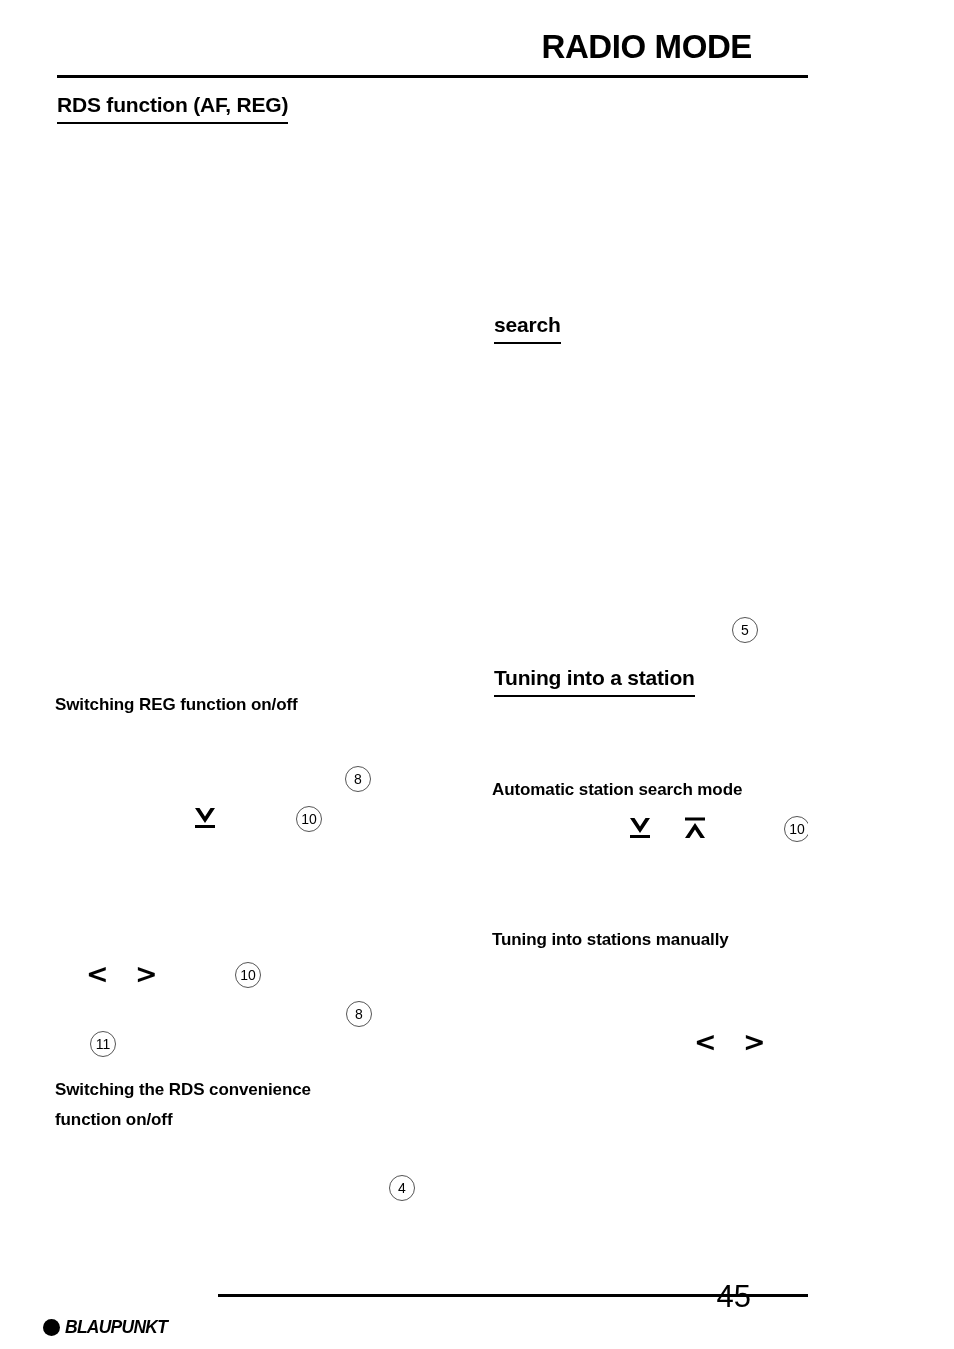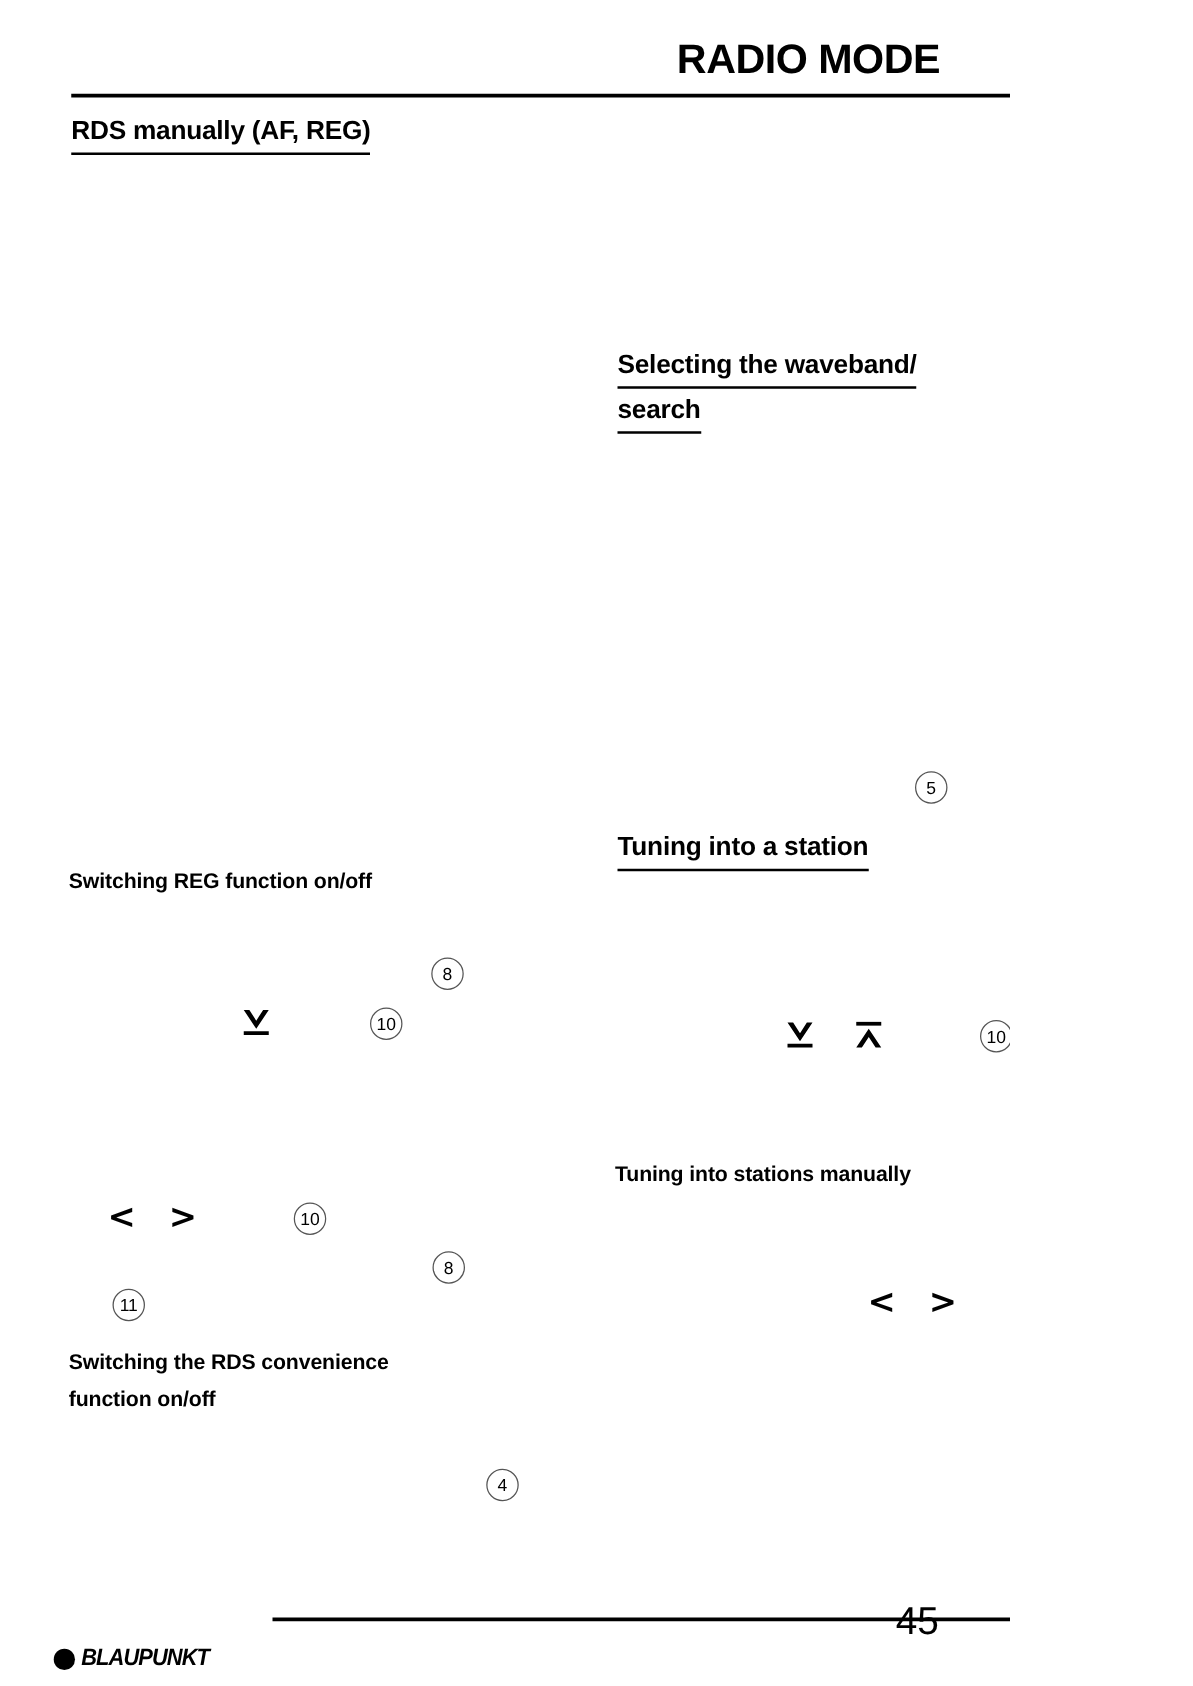--- a/index.html
+++ b/index.html
@@ -149,39 +149,40 @@
 <body>
 
 <div class="page">
 
   <div class="doc-title">RADIO MODE</div>
   <div class="header-rule"></div>
 
   <div class="side-tab" id="side-tab" style="left: 908px; top: 225px; width: 46px; height: 123px; background: rgb(0, 0, 0);"></div>
 
   <div class="h-section" style="left:57px; top:88px;">
-    <span class="u-line">RDS manually (AF, REG)</span>
+    <span class="u-line">RDS function (AF, REG)</span>
   </div>
 
   <div class="h-sub nowrap" style="left:55px; top:690px;">Switching REG function on/off</div>
 
   <div class="h-sub wrap" style="left:55px; top:1075px;">
     <span>Switching the RDS convenience</span><br>
     <span>function on/off</span>
   </div>
 
   <div class="h-section two-line" style="left:494px; top:275px;">
-    <span class="u-line">Selecting the waveband/</span><br>
+    <br>
     <span class="u-line">search</span>
   </div>
 
   <div class="h-section" style="left:494px; top:661px;">
     <span class="u-line">Tuning into a station</span>
   </div>
 
+  <div class="h-sub nowrap" style="left:492px; top:775px;">Automatic station search mode</div>
 
   <div class="h-sub nowrap" style="left:492px; top:925px;">Tuning into stations manually</div>
 
   <div id="callout-layer">
       <div class="callout" style="left: 345px; top: 766px;">8</div>
       <div class="callout" style="left: 296px; top: 806px;">10</div>
       <div class="callout" style="left: 235px; top: 962px;">10</div>
       <div class="callout" style="left: 346px; top: 1001px;">8</div>
       <div class="callout" style="left: 90px; top: 1031px;">11</div>
       <div class="callout" style="left: 389px; top: 1175px;">4</div>

